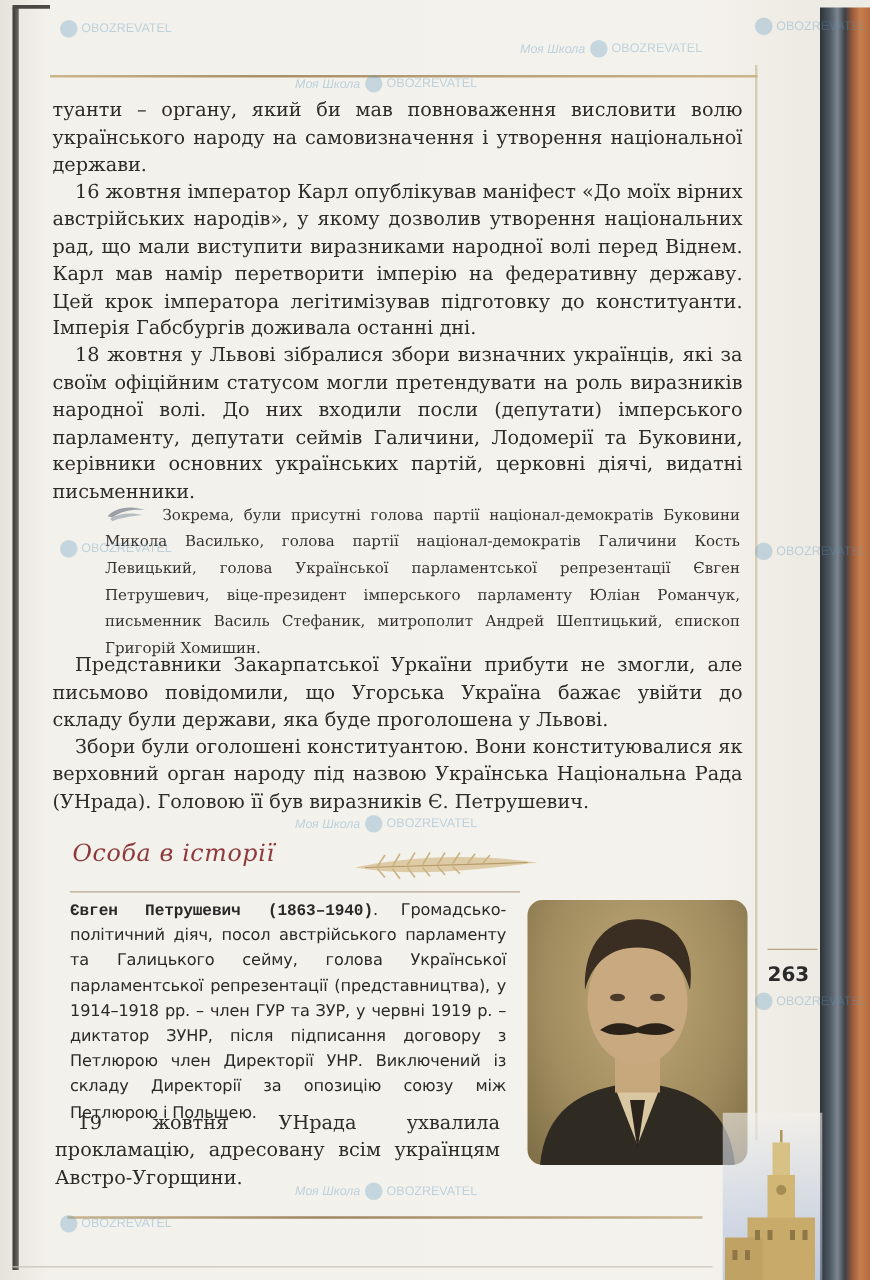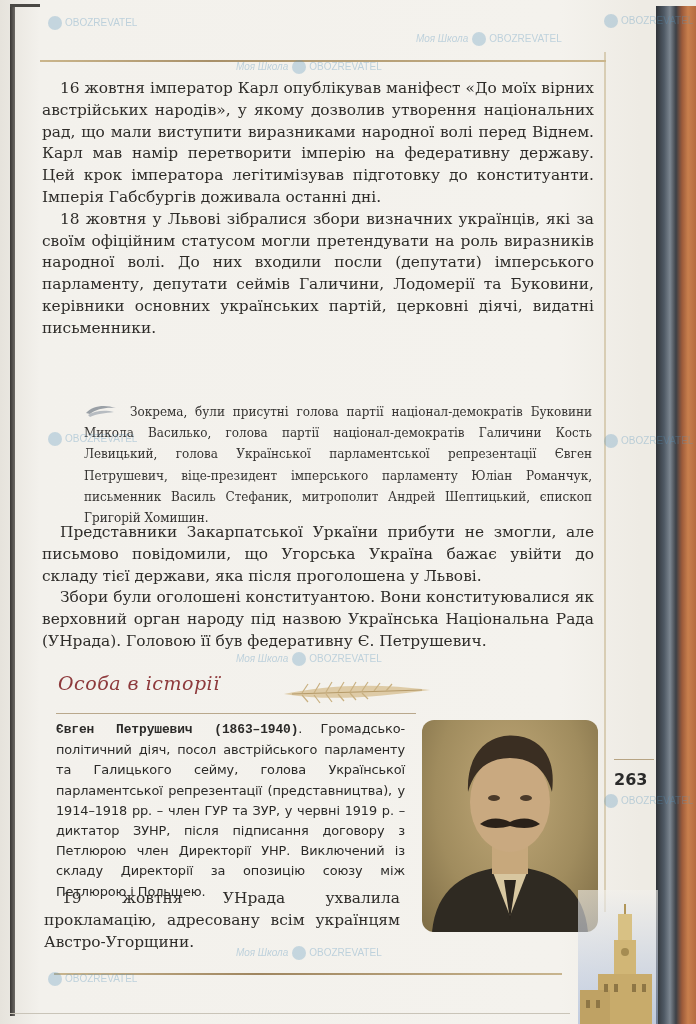--- a/index.html
+++ b/index.html
@@ -113,35 +113,36 @@
 
 <div class="page">
   <div class="left-binding"></div>
   <div class="top-edge"></div>
   <div class="right-edge"></div>
   <div class="right-rule"></div>
 
   <div class="header-rule"></div>
 
   <div class="body-text" style="top:78px;">
+    <p>туанти – органу, який би мав повноваження висловити волю українського народу на самовизначення і утворення національної держави.</p>
     <p class="indent"><span class="bold">16 жовтня</span><span> імператор Карл опублікував маніфест «До моїх вірних австрійських народів», у якому дозволив утворення національних рад, що мали виступити виразниками народної волі перед Віднем. Карл мав намір перетворити імперію на федеративну державу. Цей крок імператора легітимізував підготовку до конституанти. Імперія Габсбургів доживала останні дні.</span></p>
     <p class="indent"><span class="bold">18 жовтня</span><span> у Львові зібралися </span><span class="bold">збори визначних українців</span><span>, які за своїм офіційним статусом могли претендувати на роль виразників народної волі. До них входили посли (депутати) імперського парламенту, депутати сеймів Галичини, Лодомерії та Буковини, керівники основних українських партій, церковні діячі, видатні письменники.</span></p>
   </div>
 
   <svg class="note-icon" viewBox="0 0 34 14">
     <path d="M2 9 C8 2, 20 0, 32 4 C22 3, 12 5, 6 10 Z" fill="#9aa0a6"></path>
     <path d="M4 11 C12 6, 22 6, 30 8 C22 9, 12 10, 6 13 Z" fill="#b7bcc1"></path>
   </svg>
   <div class="small-text">
     <p>Зокрема, були присутні голова партії націонал-демократів Буковини Микола Василько, голова партії націонал-демократів Галичини Кость Левицький, голова Української парламентської репрезентації Євген Петрушевич, віце-президент імперського парламенту Юліан Романчук, письменник Василь Стефаник, митрополит Андрей Шептицький, єпископ Григорій Хомишин.</p>
   </div>
 
   <div class="body-text" style="top:522px;">
-    <p class="indent">Представники Закарпатської Уркаїни прибути не змогли, але письмово повідомили, що Угорська Україна бажає увійти до складу тієї держави, яка після проголошена у Львові.</p>
-    <p class="indent"><span>Збори були оголошені конституантою. Вони конституювалися як верховний орган народу під назвою </span><span class="bold">Українська Національна Рада (УНрада)</span><span>. Головою її був федеративну Є. Петрушевич.</span></p>
+    <p class="indent">Представники Закарпатської Уркаїни прибути не змогли, але письмово повідомили, що Угорська Україна бажає увійти до складу були держави, яка буде проголошена у Львові.</p>
+    <p class="indent"><span>Збори були оголошені конституантою. Вони конституювалися як верховний орган народу під назвою </span><span class="bold">Українська Національна Рада (УНрада)</span><span>. Головою її був виразників Є. Петрушевич.</span></p>
   </div>
 
   <div class="section-heading">Особа в історії</div>
   <svg class="feather" viewBox="0 0 150 34">
     <path d="M2 18 C40 10, 90 6, 148 14 C100 20, 50 26, 2 18 Z" fill="#d9c49a" opacity="0.85"></path>
     <path d="M10 18 L140 14" stroke="#b59a68" stroke-width="1"></path>
     <g stroke="#c9b080" stroke-width="1.2">
       <line x1="20" y1="17" x2="26" y2="8"></line>
         <line x1="32" y1="17" x2="38" y2="7"></line>
       <line x1="44" y1="16" x2="50" y2="6"></line>

